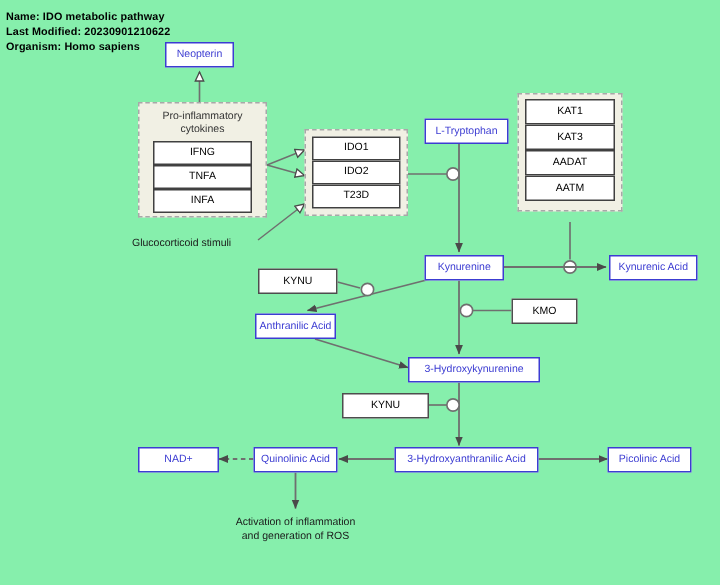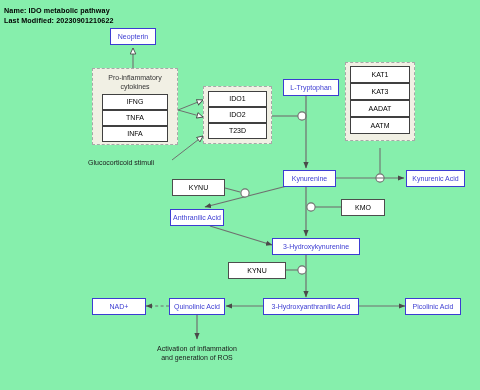--- a/index.html
+++ b/index.html
@@ -103,20 +103,21 @@
     white-space: nowrap;
   }
 </style>
 </head>
 <body>
 
 <div id="canvas">
 
   <div class="meta meta-1">Name: IDO metabolic pathway</div>
   <div class="meta meta-2">Last Modified: 20230901210622</div>
+  <div class="meta meta-3">Organism: Homo sapiens</div>
 
   <svg id="edges" viewBox="0 0 480 390" xmlns="http://www.w3.org/2000/svg">
     <defs>
       <marker id="arrowSolid" markerWidth="7" markerHeight="7" refX="6" refY="3" orient="auto" markerUnits="userSpaceOnUse">
         <path d="M0,0.4 L6.4,3 L0,5.6 z" fill="#4a4a4a"></path>
       </marker>
       <marker id="arrowOpen" markerWidth="8" markerHeight="8" refX="6.6" refY="3.4" orient="auto" markerUnits="userSpaceOnUse">
         <path d="M0.6,0.6 L6.6,3.4 L0.6,6.2 z" fill="#ffffff" stroke="#4a4a4a" stroke-width="0.9"></path>
       </marker>
     </defs>

